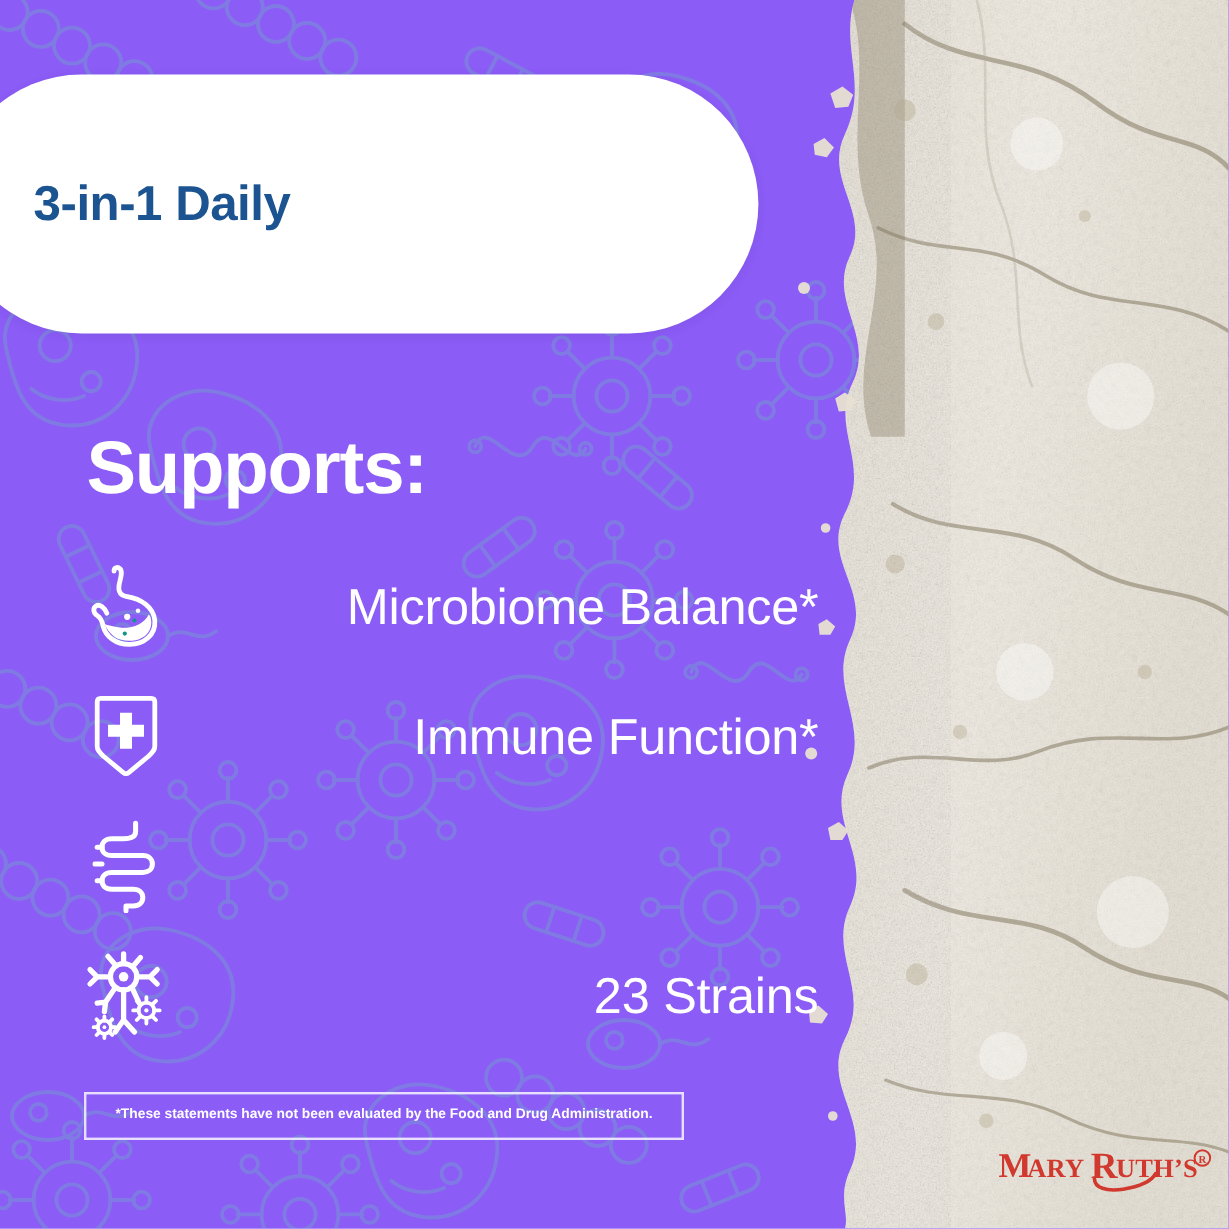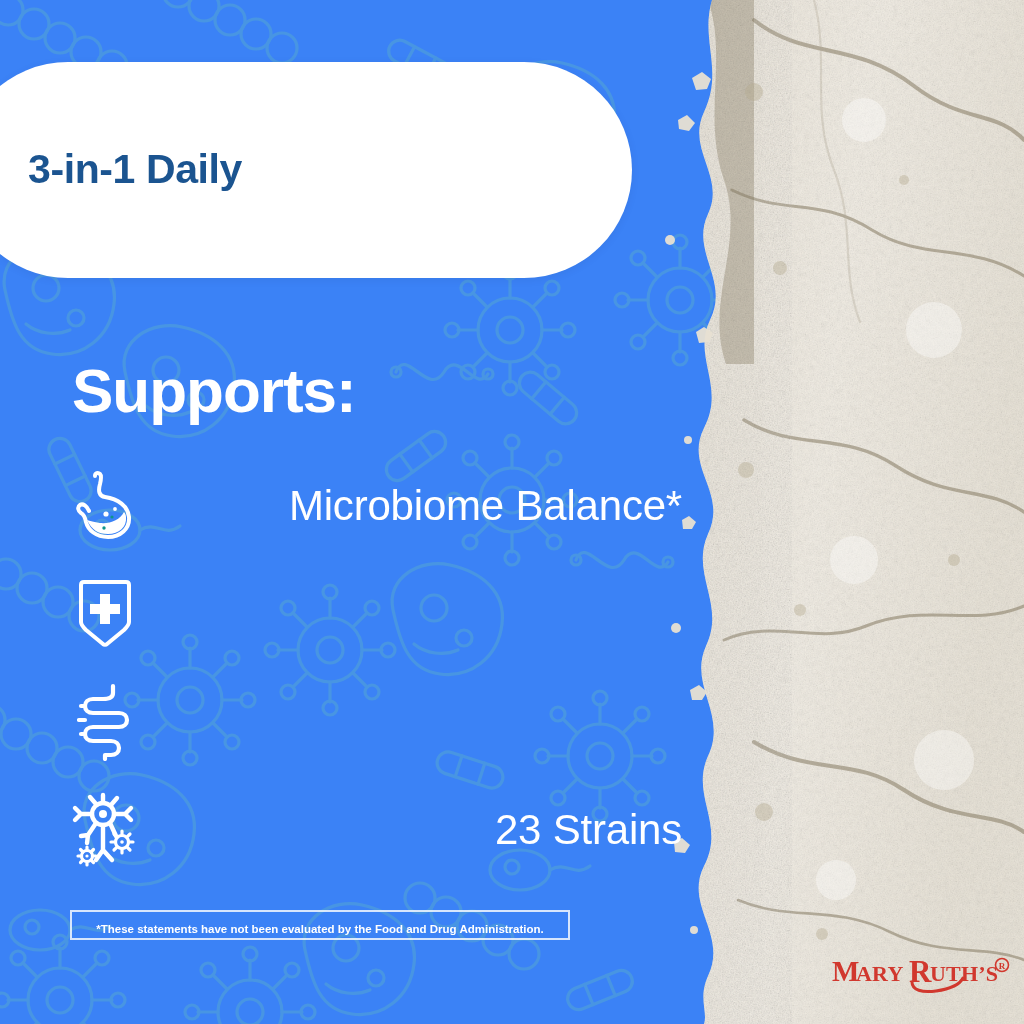--- a/index.html
+++ b/index.html
@@ -5,21 +5,21 @@
   * { margin:0; padding:0; box-sizing:border-box; }
   html, body {
     width:1024px; height:1024px;
     font-family:"Liberation Sans", sans-serif;
     overflow:hidden;
   }
 
   #stage{
     position:relative;
     width:1024px; height:1024px;
-    background:#3b82f6;
+    background:#8b5cf6;
     overflow:hidden;
   }
 
   
   .bg-pattern{
     position:absolute; inset:0;
     opacity:.30;
     pointer-events:none;
   }
   .bg-pattern svg{ display:block; width:100%; height:100%; }
@@ -90,21 +90,21 @@
     letter-spacing:-0.2px;
     white-space:nowrap;
   }
 
   
   .disclaimer{
     position:absolute;
     left:70px; top:910px;
     width:500px;
     border:2px solid rgba(255,255,255,.80);
-    padding:9px 10px 0;
+    padding:9px 10px 10px;
     text-align:center;
     color:#FFFFFF;
     font-size:11.5px;
     font-weight:700;
     line-height:1.45;
   }
 
   
   .brand-logo{
     position:absolute;
@@ -346,20 +346,21 @@
     </div>
 
     <div class="benefit">
       <span class="benefit-icon">
         <svg width="58" height="72" viewBox="0 0 58 72" xmlns="http://www.w3.org/2000/svg">
           <path d="M5,7 C5,5 6,4 8,4 L50,4 C52,4 53,5 53,7 L53,44 C53,47 51,49 48,52
                    L31,66 C30,67 28,67 27,66 L10,52 C7,49 5,47 5,44 Z" fill="none" stroke="#FFFFFF" stroke-width="4" stroke-linejoin="round"></path>
           <path d="M24,16 L34,16 L34,26 L44,26 L44,36 L34,36 L34,46 L24,46 L24,36 L14,36 L14,26 L24,26 Z" fill="#FFFFFF"></path>
         </svg>
       </span>
+      <span class="benefit-label">Immune Function*</span>
     </div>
 
     <div class="benefit">
       <span class="benefit-icon">
         <svg width="56" height="78" viewBox="0 0 56 78" xmlns="http://www.w3.org/2000/svg">
           <g fill="none" stroke="#FFFFFF" stroke-width="4.2" stroke-linecap="round" stroke-linejoin="round">
             <path d="M36,3 L36,10
                      C36,15 31,16 26,16 L16,16
                      C11,16 8,19 8,23 C8,27 11,30 16,30
                      L42,30 C47,30 50,33 50,37 C50,41 47,44 42,44

